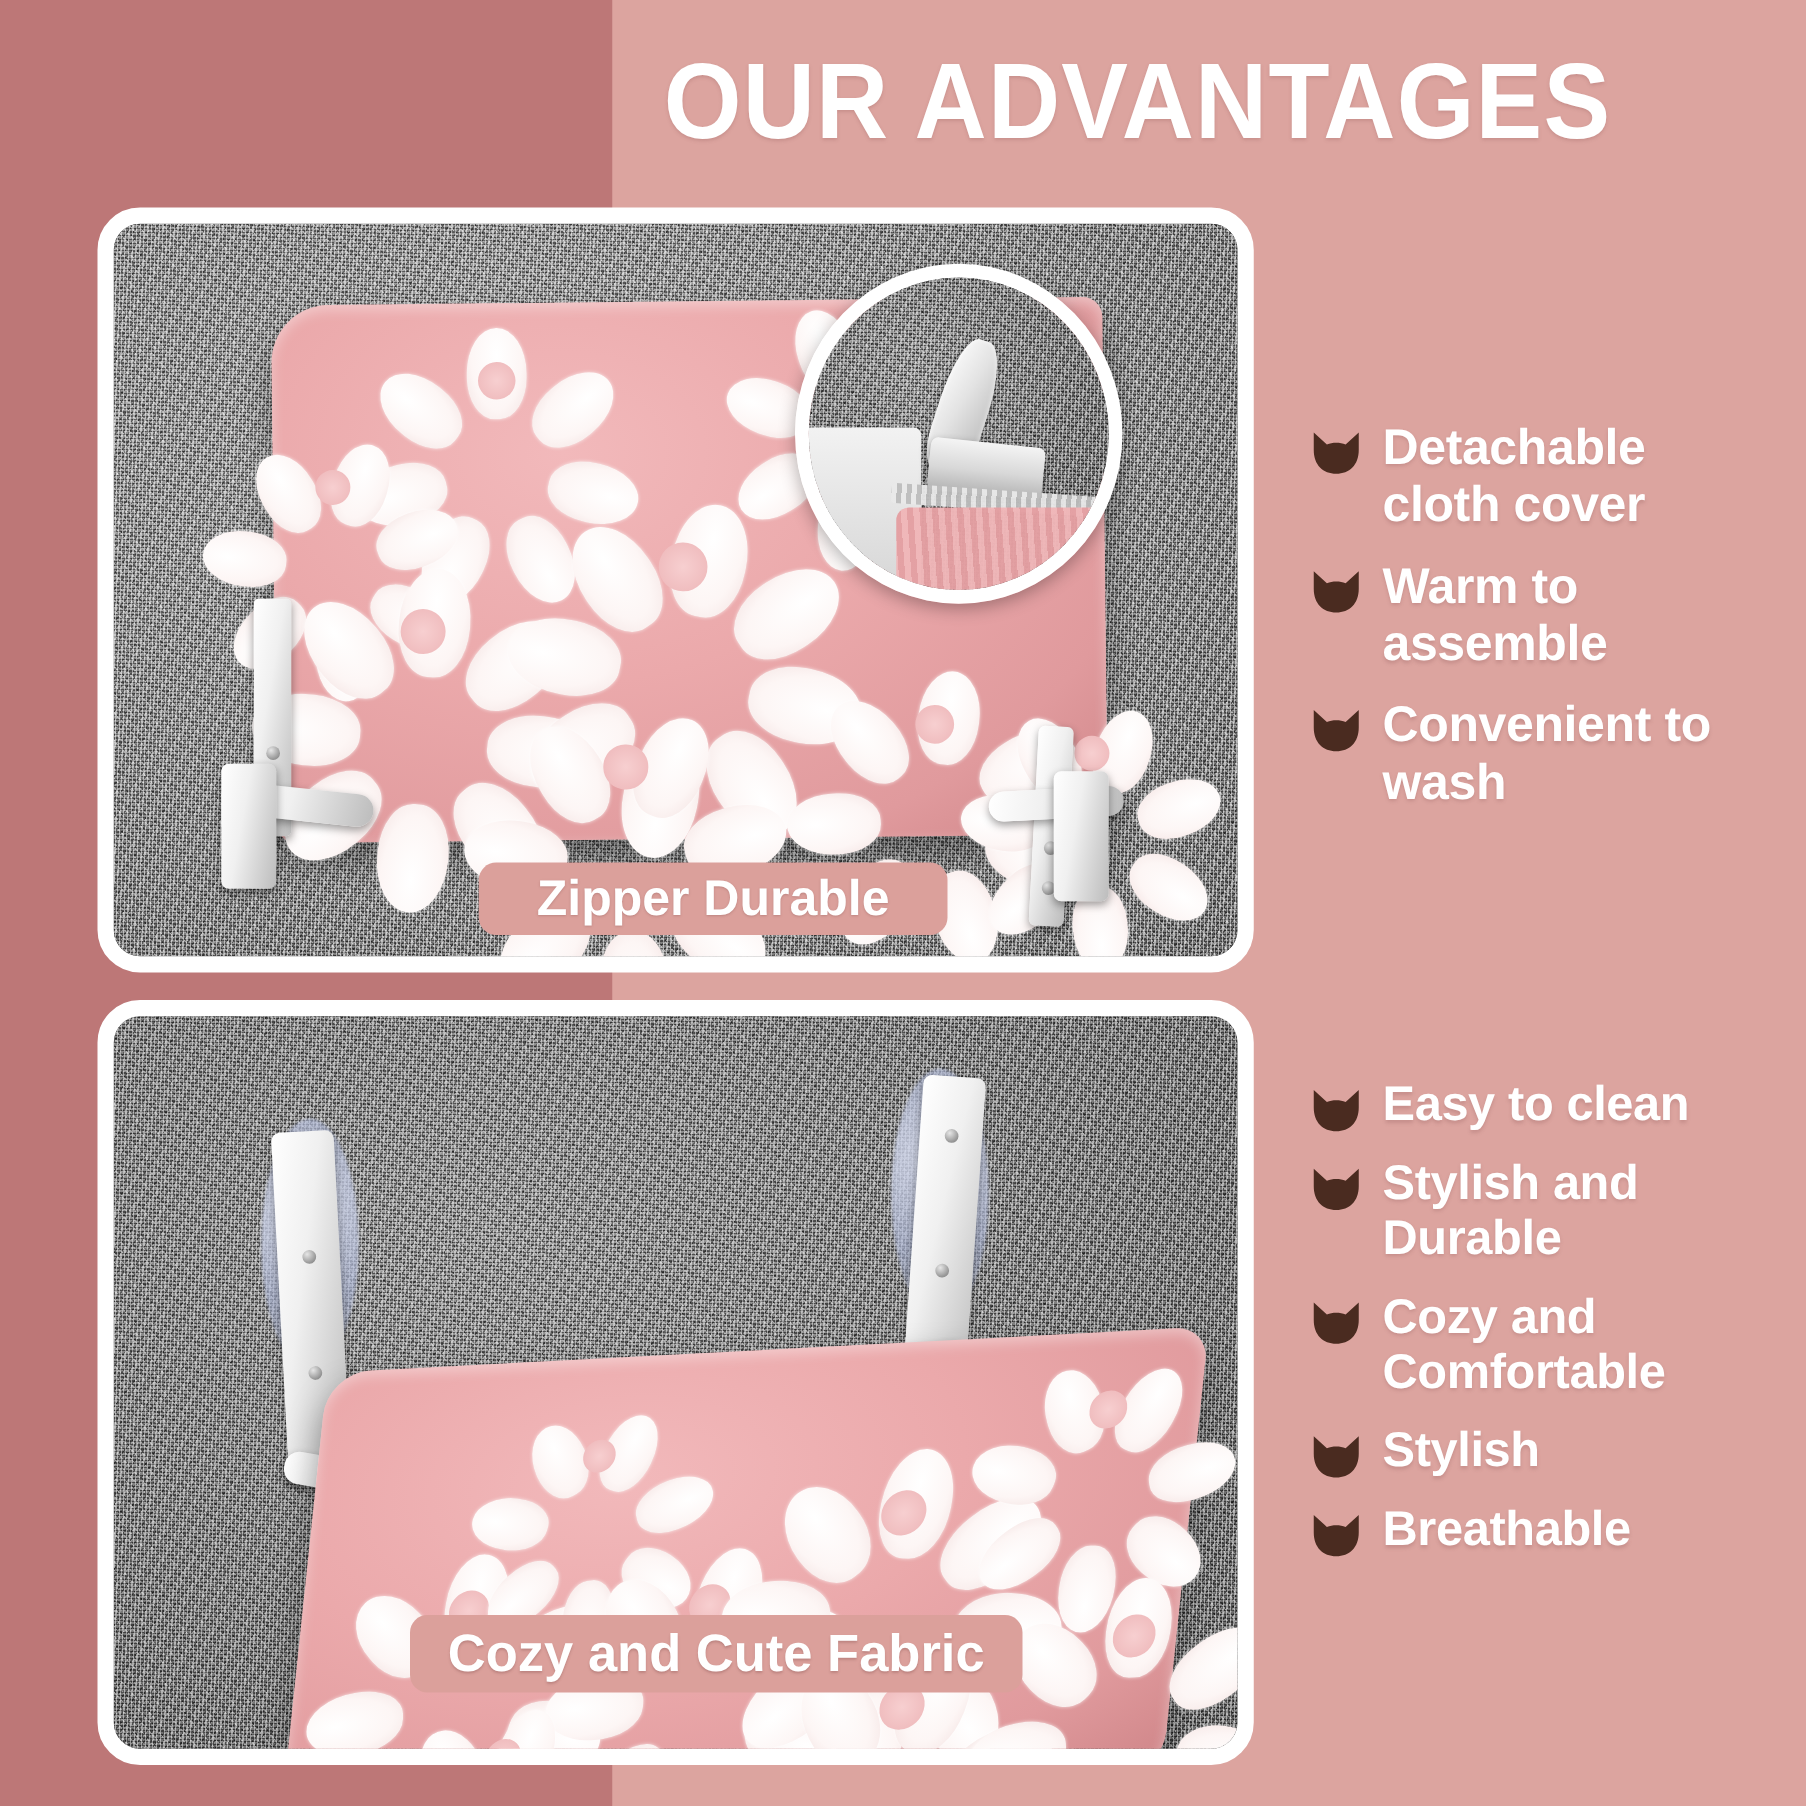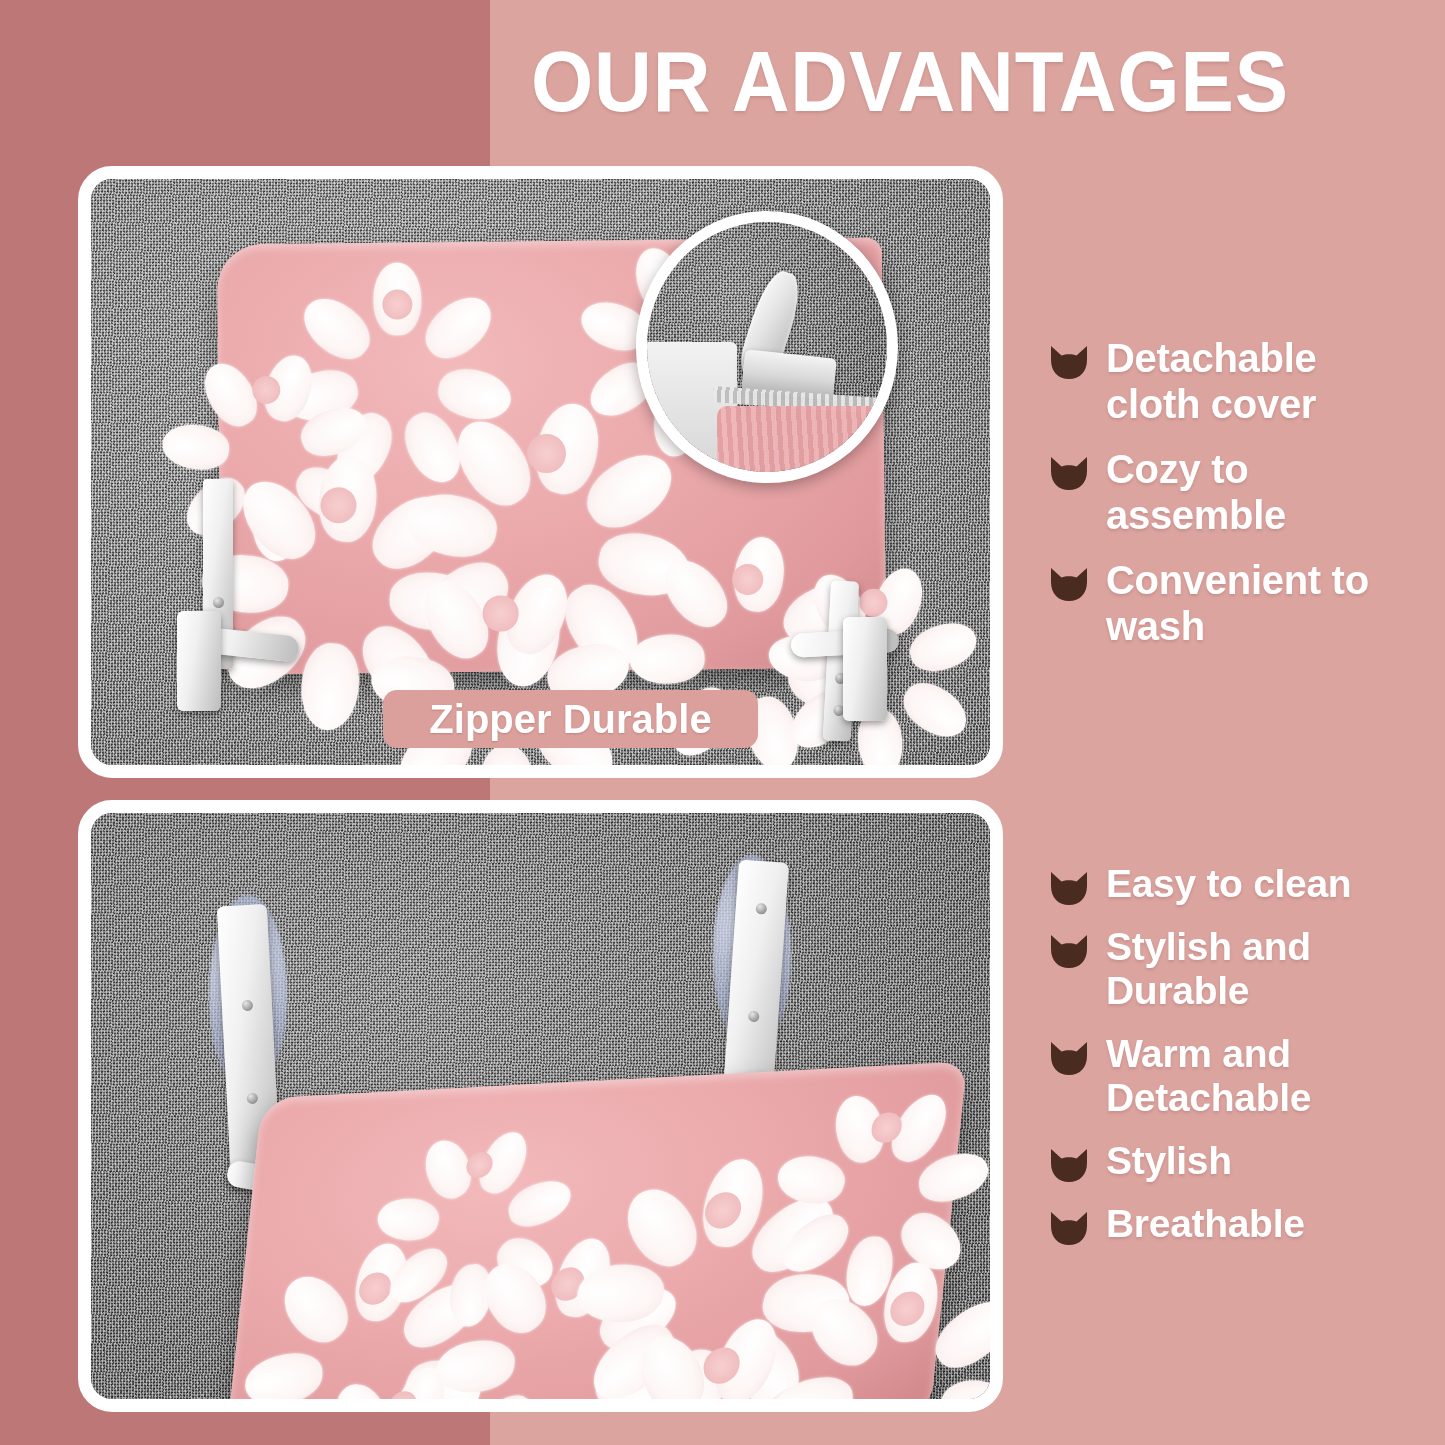--- a/index.html
+++ b/index.html
@@ -428,36 +428,39 @@
       </div>
       <div class="flower" style="left:110px; top:250px; width:128px; height:128px;">
         <span style="transform:rotate(14deg)  translateY(-58%)"></span>
         <span style="transform:rotate(66deg)  translateY(-58%)"></span>
 
         <span style="transform:rotate(326deg) translateY(-58%)"></span>
         <i></i>
       </div>
     </div>
 
+    <div class="pill" style="position:absolute; left:237px; top:479px; width:490px; height:62px; font-size:42px;">
+      <span>Cozy and Cute Fabric</span>
+    </div>
   </div>
 
   <div class="feature-list" id="features-top">
 
     <div class="feature-item">
       <svg class="cat-icon" viewBox="0 0 42 38">
         <path d="M3 3 L3 17 C3 29 10.5 36 21 36 C31.5 36 39 29 39 17 L39 3 L28.5 12.5 C26.2 11.6 23.7 11.2 21 11.2 C18.3 11.2 15.8 11.6 13.5 12.5 Z" fill="#4a2b20"></path>
       </svg>
       <div class="feature-text">Detachable cloth cover</div>
     </div>
 
     <div class="feature-item">
       <svg class="cat-icon" viewBox="0 0 42 38">
         <path d="M3 3 L3 17 C3 29 10.5 36 21 36 C31.5 36 39 29 39 17 L39 3 L28.5 12.5 C26.2 11.6 23.7 11.2 21 11.2 C18.3 11.2 15.8 11.6 13.5 12.5 Z" fill="#4a2b20"></path>
       </svg>
-      <div class="feature-text">Cozy to assemble</div>
+      <div class="feature-text">Warm to assemble</div>
     </div>
 
     <div class="feature-item">
       <svg class="cat-icon" viewBox="0 0 42 38">
         <path d="M3 3 L3 17 C3 29 10.5 36 21 36 C31.5 36 39 29 39 17 L39 3 L28.5 12.5 C26.2 11.6 23.7 11.2 21 11.2 C18.3 11.2 15.8 11.6 13.5 12.5 Z" fill="#4a2b20"></path>
       </svg>
       <div class="feature-text">Convenient to wash</div>
     </div>
 
   </div>
@@ -475,21 +478,21 @@
       <svg class="cat-icon" viewBox="0 0 42 38">
         <path d="M3 3 L3 17 C3 29 10.5 36 21 36 C31.5 36 39 29 39 17 L39 3 L28.5 12.5 C26.2 11.6 23.7 11.2 21 11.2 C18.3 11.2 15.8 11.6 13.5 12.5 Z" fill="#4a2b20"></path>
       </svg>
       <div class="feature-text">Stylish and Durable</div>
     </div>
 
     <div class="feature-item">
       <svg class="cat-icon" viewBox="0 0 42 38">
         <path d="M3 3 L3 17 C3 29 10.5 36 21 36 C31.5 36 39 29 39 17 L39 3 L28.5 12.5 C26.2 11.6 23.7 11.2 21 11.2 C18.3 11.2 15.8 11.6 13.5 12.5 Z" fill="#4a2b20"></path>
       </svg>
-      <div class="feature-text">Warm and Detachable</div>
+      <div class="feature-text">Cozy and Comfortable</div>
     </div>
 
     <div class="feature-item">
       <svg class="cat-icon" viewBox="0 0 42 38">
         <path d="M3 3 L3 17 C3 29 10.5 36 21 36 C31.5 36 39 29 39 17 L39 3 L28.5 12.5 C26.2 11.6 23.7 11.2 21 11.2 C18.3 11.2 15.8 11.6 13.5 12.5 Z" fill="#4a2b20"></path>
       </svg>
       <div class="feature-text">Stylish</div>
     </div>
 
     <div class="feature-item">

